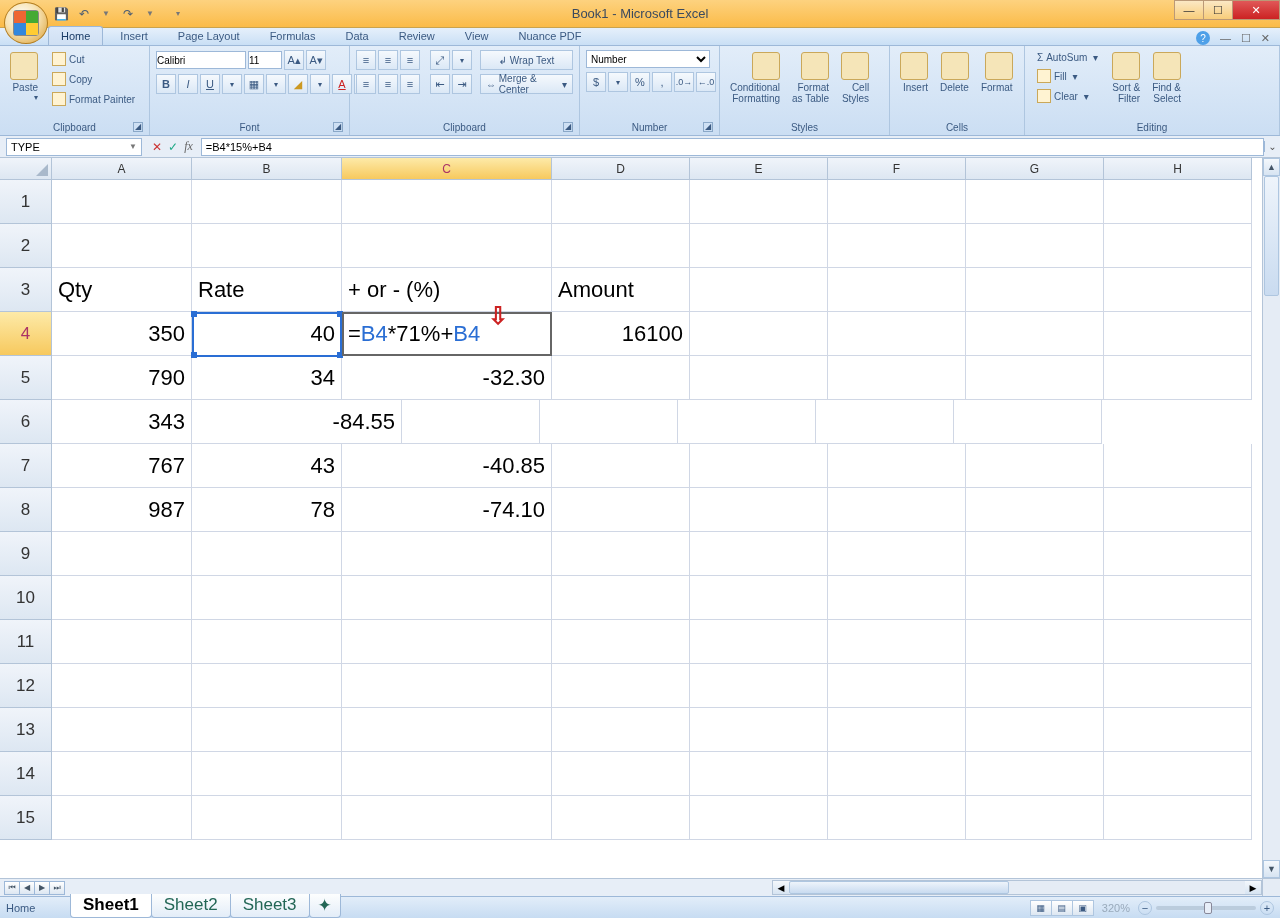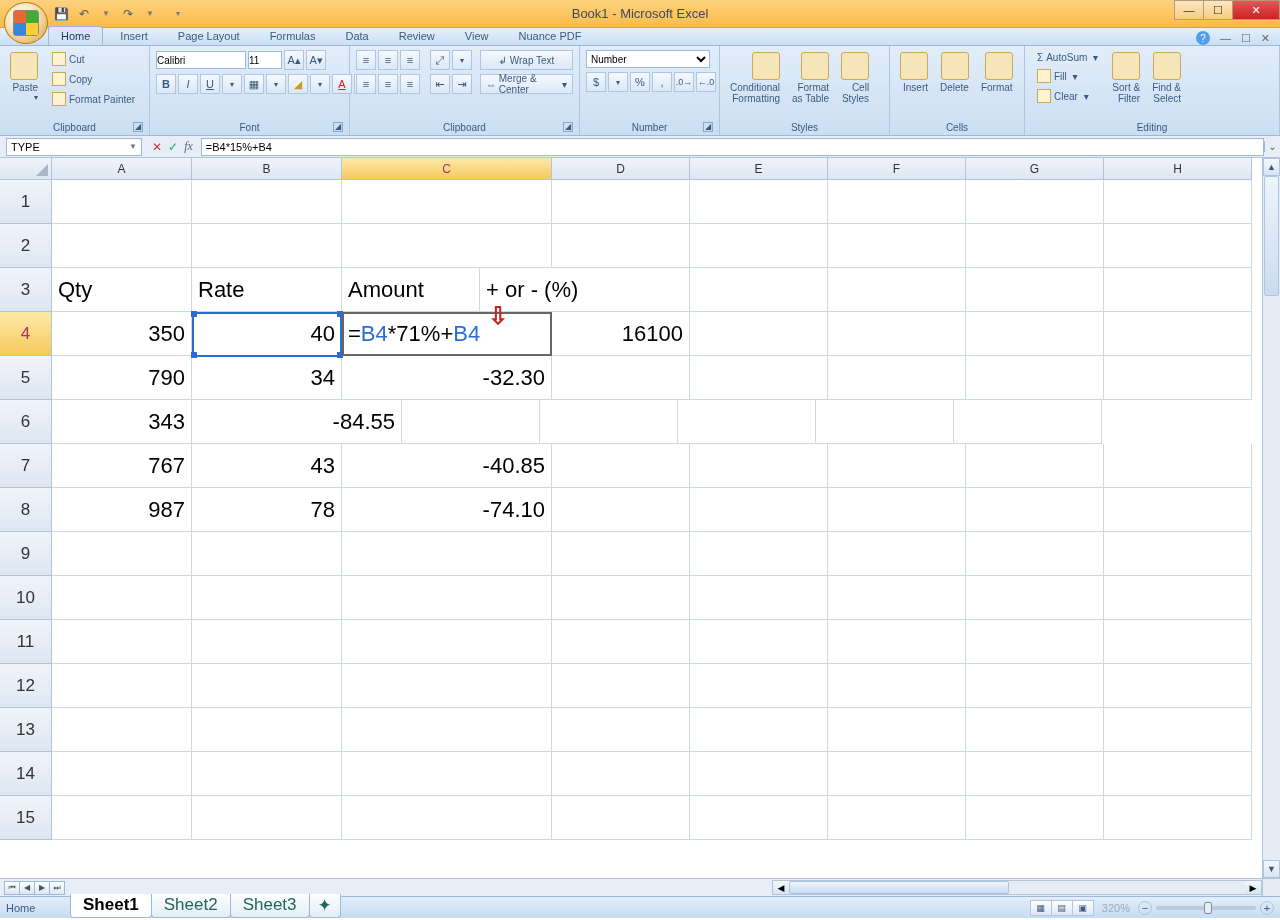--- a/index.html
+++ b/index.html
@@ -374,22 +374,22 @@
         <div class="cell cC"></div>
         <div class="cell cD"></div>
         <div class="cell cE"></div>
         <div class="cell cF"></div>
         <div class="cell cG"></div>
         <div class="cell cH"></div>
       </div>
       <div class="cellrow">
         <div class="cell cA l">Qty</div>
         <div class="cell cB l">Rate</div>
+        <div class="cell cC l">+ or - (%)</div>
         <div class="cell cD l">Amount</div>
-        <div class="cell cC l">+ or - (%)</div>
         <div class="cell cE"></div>
         <div class="cell cF"></div>
         <div class="cell cG"></div>
         <div class="cell cH"></div>
       </div>
       <div class="cellrow">
         <div class="cell cA r">350</div>
         <div class="cell cB r">40</div>
         <div class="cell cC"></div>
         <div class="cell cD r">16100</div>

